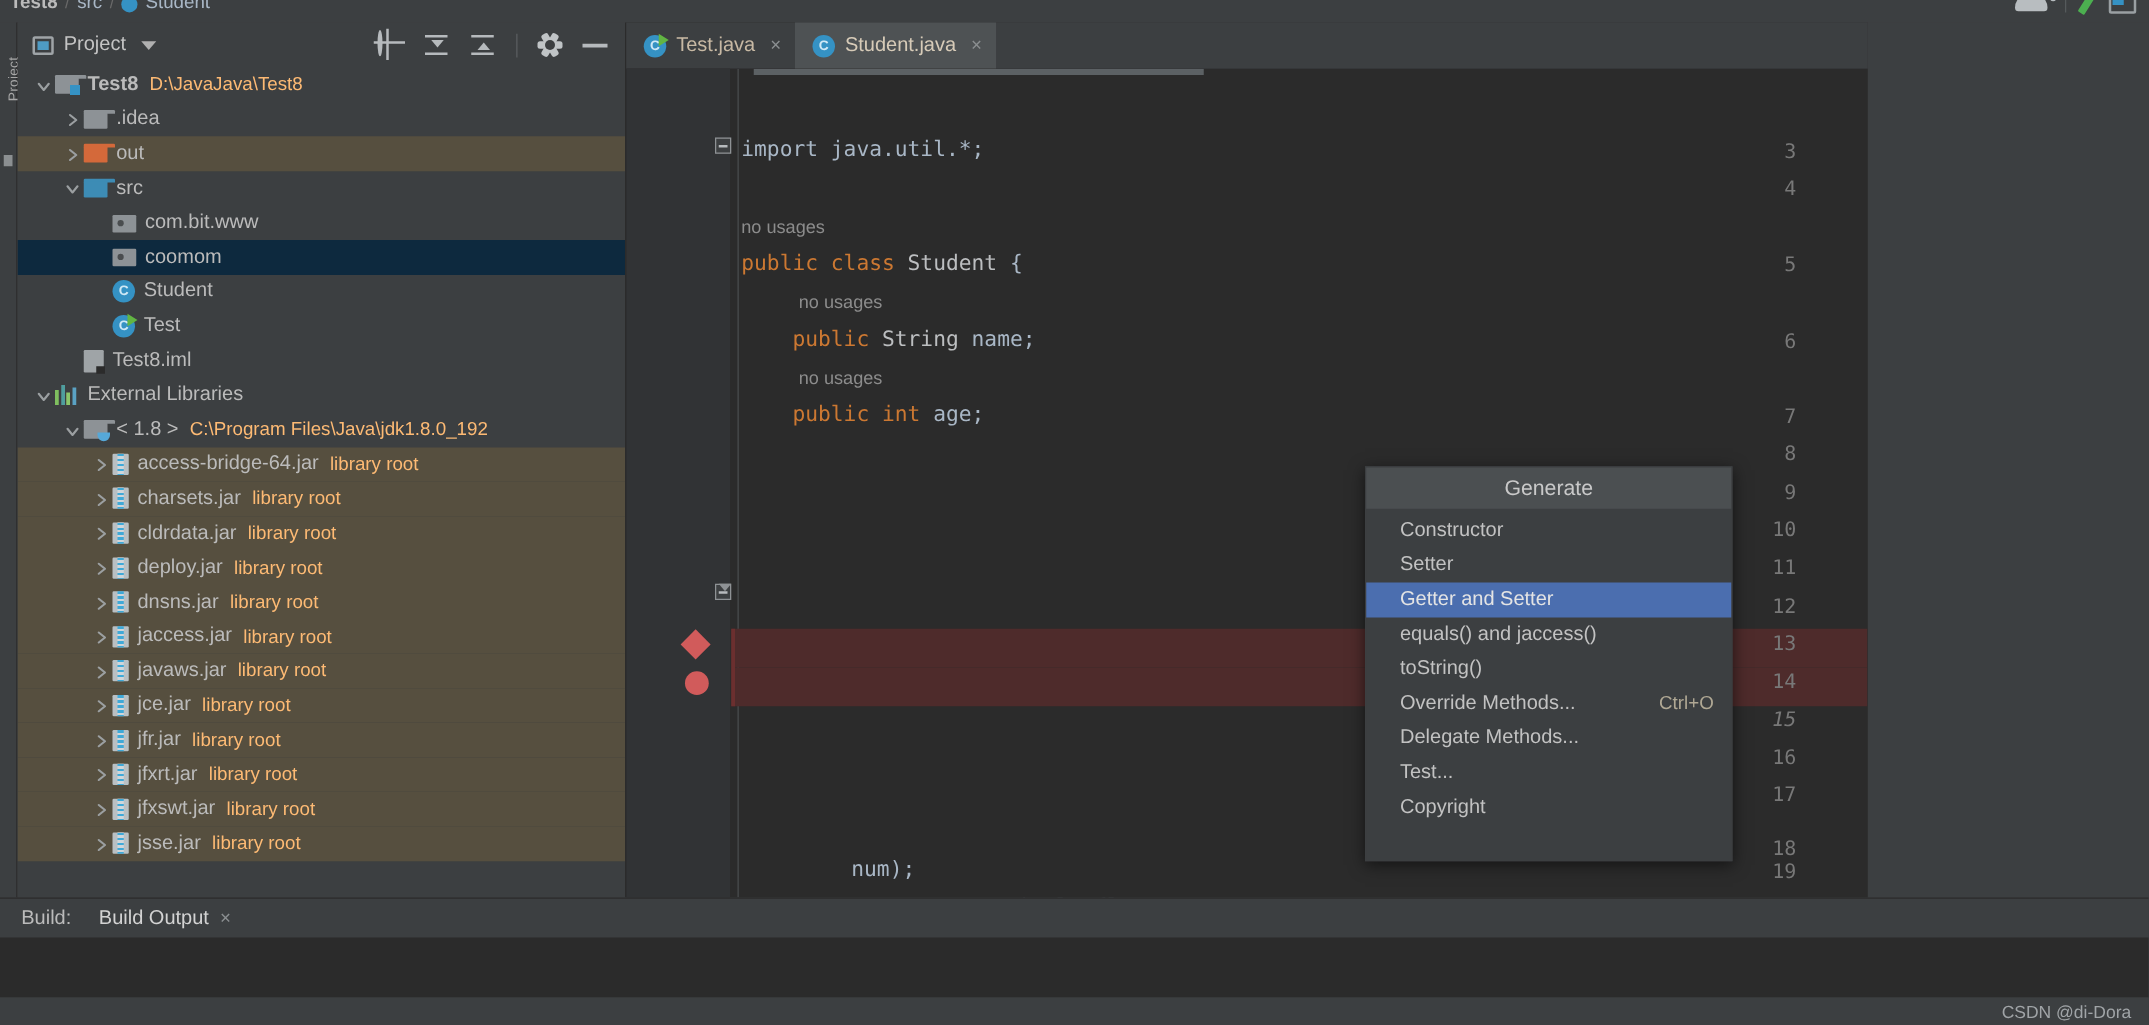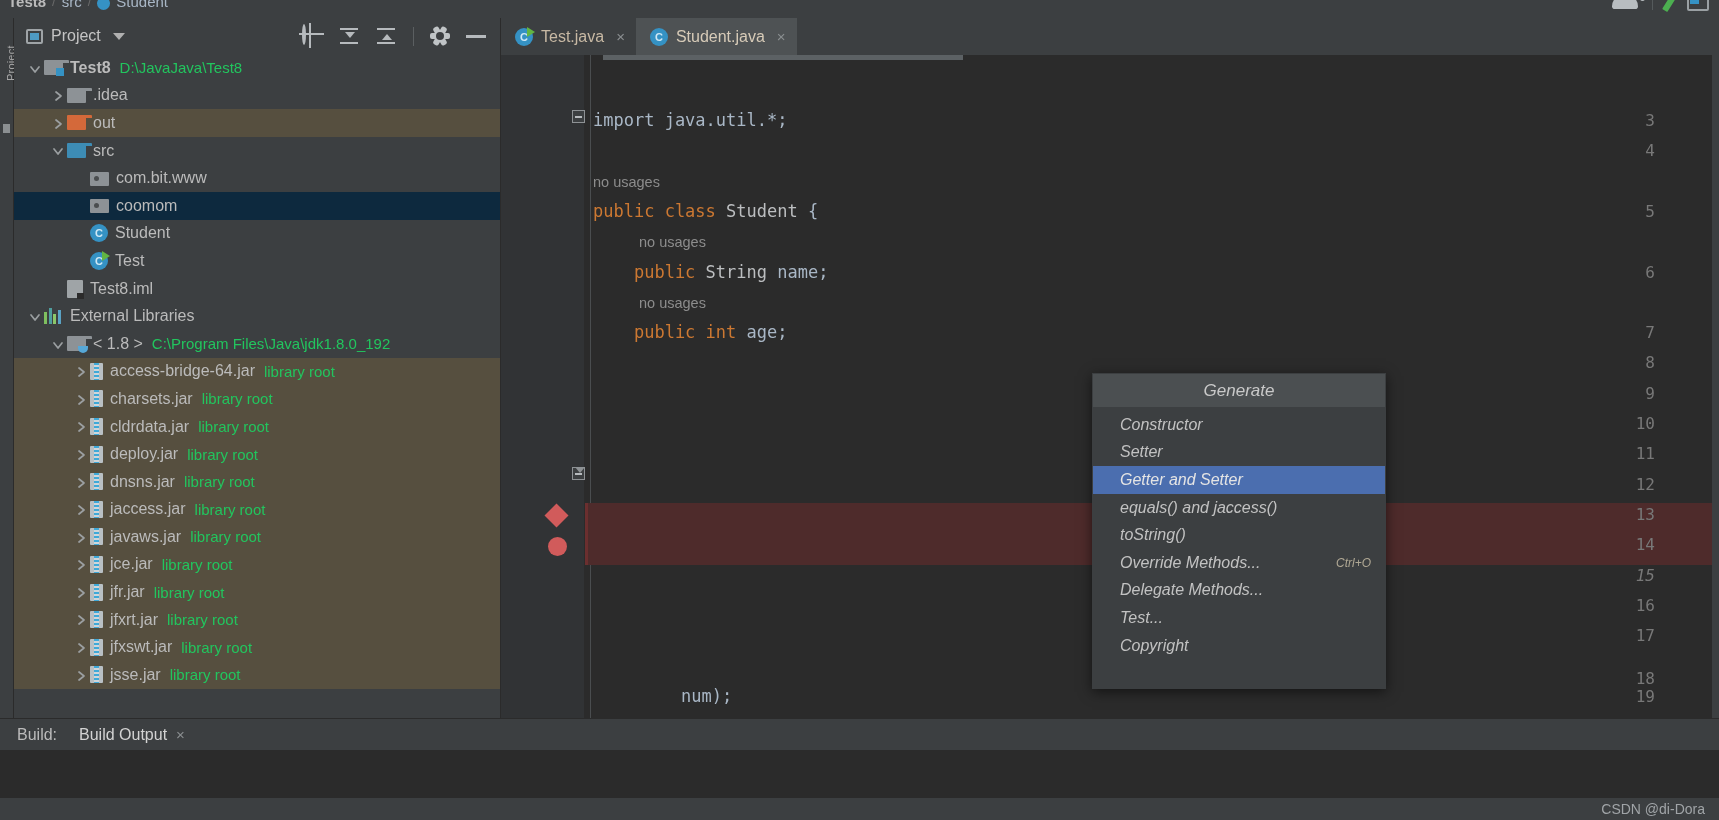--- a/index.html
+++ b/index.html
@@ -2,21 +2,21 @@
 <html><head>
 <meta charset="utf-8">
 <style>
   * { box-sizing: border-box; margin: 0; padding: 0; }
   html, body {
     width: 1719px; height: 820px;
     background: #3c3f41;
     font-family: "Liberation Sans", sans-serif;
     overflow: hidden;
   }
-  .root { position: relative; width: 1712px; height: 820px; padding-left: 44px; }
+  .root { position: relative; width: 1494px; height: 820px; padding-left: 44px; }
 
   
   .topstrip {
     position: absolute; left: 0; top: 0; width: 1719px; height: 18px;
     background: #3c3f41; overflow: hidden;
   }
   .breadcrumb {
     position: absolute; left: 8px; top: -7px;
     font-size: 15px; color: #a9b7c6; white-space: nowrap;
     display: flex; align-items: center; gap: 6px;
@@ -98,21 +98,21 @@
     color: #bbbbbb; white-space: nowrap; padding-left: 12px;
   }
   .row.sel { background: #0d293e; }
   .row.hl  { background: #564f3f; }
   .row.jar { background: #564f3f; }
   .chev { width: 18px; flex: 0 0 18px; color: #9b9fa1; font-size: 14px; text-align: center; }
   .chev svg { vertical-align: middle; }
   .ind { flex: 0 0 auto; }
   .nm { margin-left: 7px; }
   .nm.b { font-weight: bold; }
-  .sub { color: #22c55e; margin-left: 9px; font-size: 15px; }
+  .sub { color: #fdba74; margin-left: 9px; font-size: 15px; }
 
   .f-ico { width: 19px; height: 15px; position: relative; flex: 0 0 19px; }
   .f-ico .tab { position:absolute; left:0; top:0; width: 8px; height: 3px; border-radius:1px 1px 0 0; }
   .f-ico .bdy { position:absolute; left:0; top:2px; width: 19px; height: 13px; border-radius:1px; }
   .f-grey .tab, .f-grey .bdy { background: #8d9296; }
   .f-orange .tab, .f-orange .bdy { background: #d4693a; }
   .f-blue .tab, .f-blue .bdy { background: #3d8cb5; }
   .f-mod .tab, .f-mod .bdy { background: #8d9296; }
   .f-mod:after { content:''; position:absolute; right:-1px; bottom:-1px; width:8px;height:8px;background:#3592c4;}
   .f-jdk:after { content:''; position:absolute; right:-2px; bottom:-2px; width:10px;height:7px;background:#56a8d8;border-radius:0 0 5px 5px;}
@@ -173,33 +173,32 @@
     position: absolute; width: 17px; height: 17px; background: #d15b5b; transform: rotate(45deg);
   }
   .gmark-circle { position: absolute; width: 19px; height: 19px; background: #d15b5b; border-radius: 50%; }
   .bpline { position:absolute; left: 84px; width: 3px; background:#6b2f2f;}
 
   
   .popup {
     position: absolute; left: 591px; top: 355px; width: 294px; height: 316px;
     background: #3c3f41; box-shadow: 0 3px 12px rgba(0,0,0,.55);
     border: 1px solid #3c3f41;
-    font-style: italic;
   }
   .popup-title {
     height: 33px; background: #4b4f51; display: flex; align-items: center; justify-content: center;
     font-size: 17px; color: #c9c9c9;
   }
   .menu { padding: 4px 0 0 0; }
   .mi {
     height: 27.6px; display: flex; align-items: center; padding: 0 14px 0 27px;
     font-size: 16px; color: #c2c2c2; white-space: nowrap;
   }
   .mi.active { background: #4b6eaf; color: #e4e4e4; }
-  .mi .sc { margin-left: auto; color: #b0a894; font-size: 12px; padding-left: 26px; }
+  .mi .sc { margin-left: auto; color: #b0a894; font-size: 15px; padding-left: 26px; }
 
   
   .buildbar {
     position: absolute; left: 0; bottom: 22px; width: 1719px; height: 80px;
     background: #3c3f41; border-top: 1px solid #2b2b2b;
   }
   .bb-inner { display: flex; align-items: center; height: 31px; padding-left: 17px; gap: 22px; }
   .bb-lbl { font-size: 16px; color: #bbbbbb; }
   .bb-tab { font-size: 16px; color: #d3d3d3; display: flex; align-items: center; gap: 9px; }
   .bb-tab .x { color: #8b8f91; font-size: 15px; }

